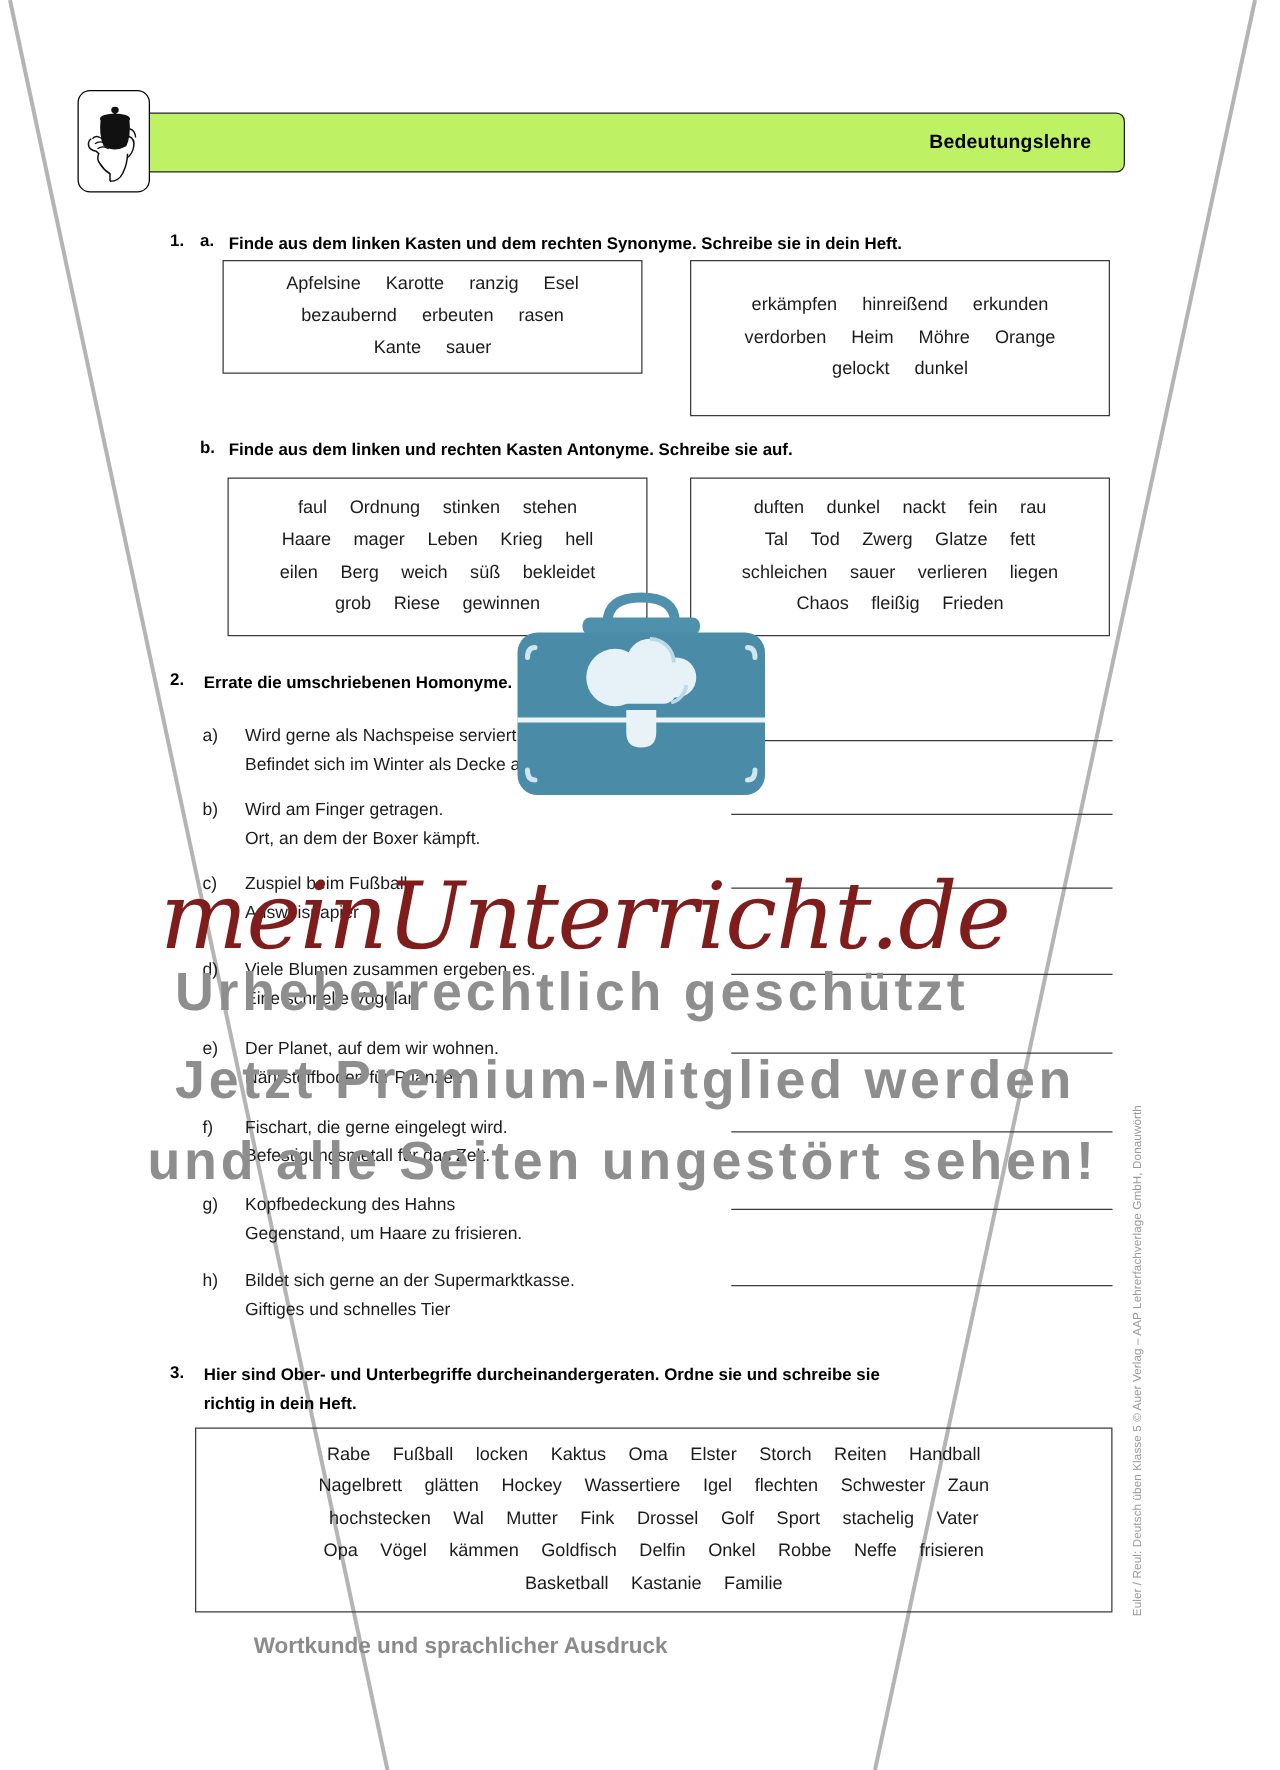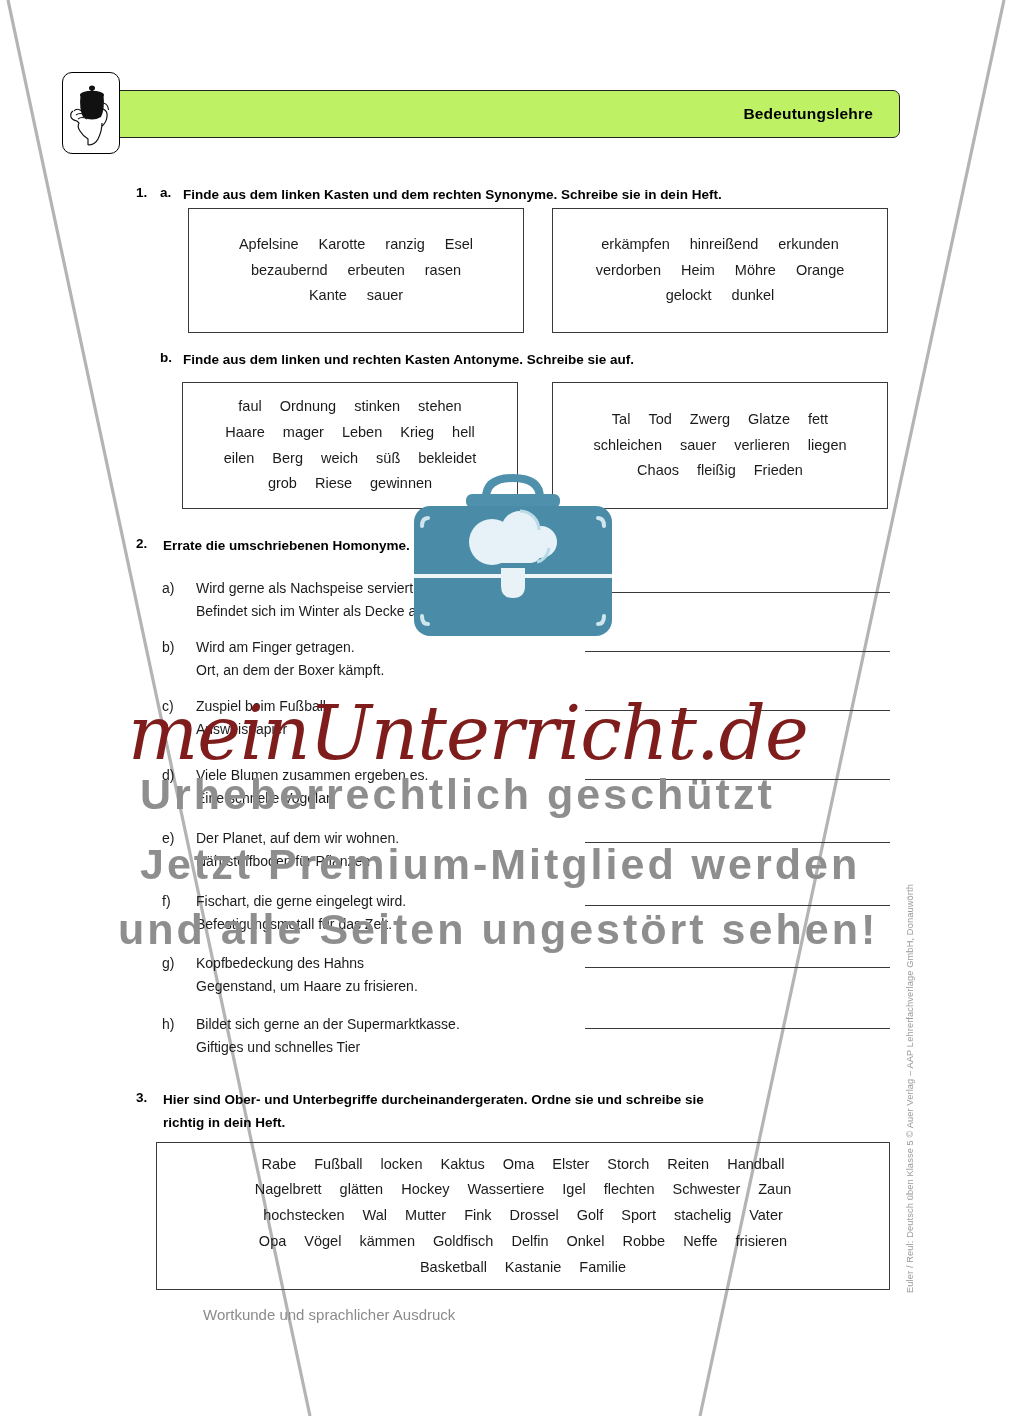--- a/index.html
+++ b/index.html
@@ -65,21 +65,21 @@
   .hom-item { position:absolute; font-size:14px; color:#1b1b1b; line-height:1.62; }
   .hom-item .lbl { position:absolute; left:0; top:0; }
   .hom-item .txt { display:block; margin-left:34px; white-space:nowrap; }
   .ansline {
     position:absolute; height:0; border-top:1.1px solid #3a3a3a;
   }
 
   
   #footer {
     position:absolute; left:203px; top:1306px;
-    font-size:15px; font-weight:normal; color:#8b8b8b;
+    font-size:18px; font-weight:bold; color:#8b8b8b;
   }
 
   
   #credit {
     position:absolute; left:905px; top:893px;
     width:400px;
     transform-origin: 0 0;
     transform: rotate(-90deg) translate(-100%, 0);
     font-size:9.3px; color:#9a9a9a; white-space:nowrap;
     letter-spacing:.1px;
@@ -141,21 +141,21 @@
         <path d="M36 30 Q41 32 40 38 Q39 44 35 47" fill="none" stroke="#111" stroke-width="1.2"></path>
         <path d="M36.5 24 Q41 25 41.5 31" fill="none" stroke="#111" stroke-width="1.1"></path>
       </svg>
     </div>
   </div>
 
   <div class="tasknum" style="left:136px; top:185px;">1.</div>
   <div class="tasknum" style="left:160px; top:185px;">a.</div>
   <div class="taskhead" style="left:183px; top:185px;">Finde aus dem linken Kasten und dem rechten Synonyme. Schreibe sie in dein Heft.</div>
 
-  <div class="wordbox sp1" style="left:188px; top:208px; width:336px; height:125px;">
+  <div class="wordbox sp1" style="left:178px; top:208px; width:336px; height:91px;">
     <div class="row">
       <span>Apfelsine</span><span>Karotte</span><span>ranzig</span><span>Esel</span>
     </div>
     <div class="row">
       <span>bezaubernd</span><span>erbeuten</span><span>rasen</span>
     </div>
     <div class="row">
       <span>Kante</span><span>sauer</span>
     </div>
   </div>
@@ -184,20 +184,23 @@
     </div>
     <div class="row">
       <span>eilen</span><span>Berg</span><span>weich</span><span>süß</span><span>bekleidet</span>
     </div>
     <div class="row">
       <span>grob</span><span>Riese</span><span>gewinnen</span>
     </div>
   </div>
 
   <div class="wordbox sp2" style="left:552px; top:382px; width:336px; height:127px;">
+    <div class="row">
+      <span>duften</span><span>dunkel</span><span>nackt</span><span>fein</span><span>rau</span>
+    </div>
     <div class="row">
       <span>Tal</span><span>Tod</span><span>Zwerg</span><span>Glatze</span><span>fett</span>
     </div>
     <div class="row">
       <span>schleichen</span><span>sauer</span><span>verlieren</span><span>liegen</span>
     </div>
     <div class="row">
       <span>Chaos</span><span>fleißig</span><span>Frieden</span>
     </div>
   </div>

